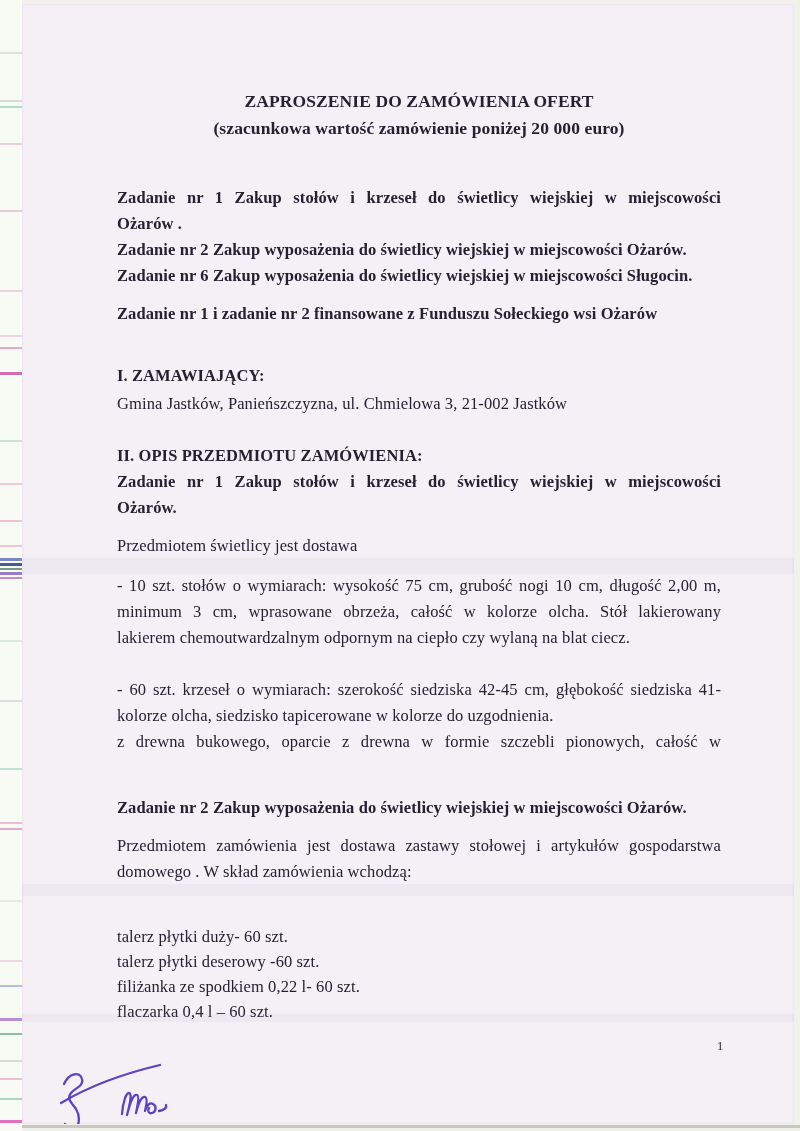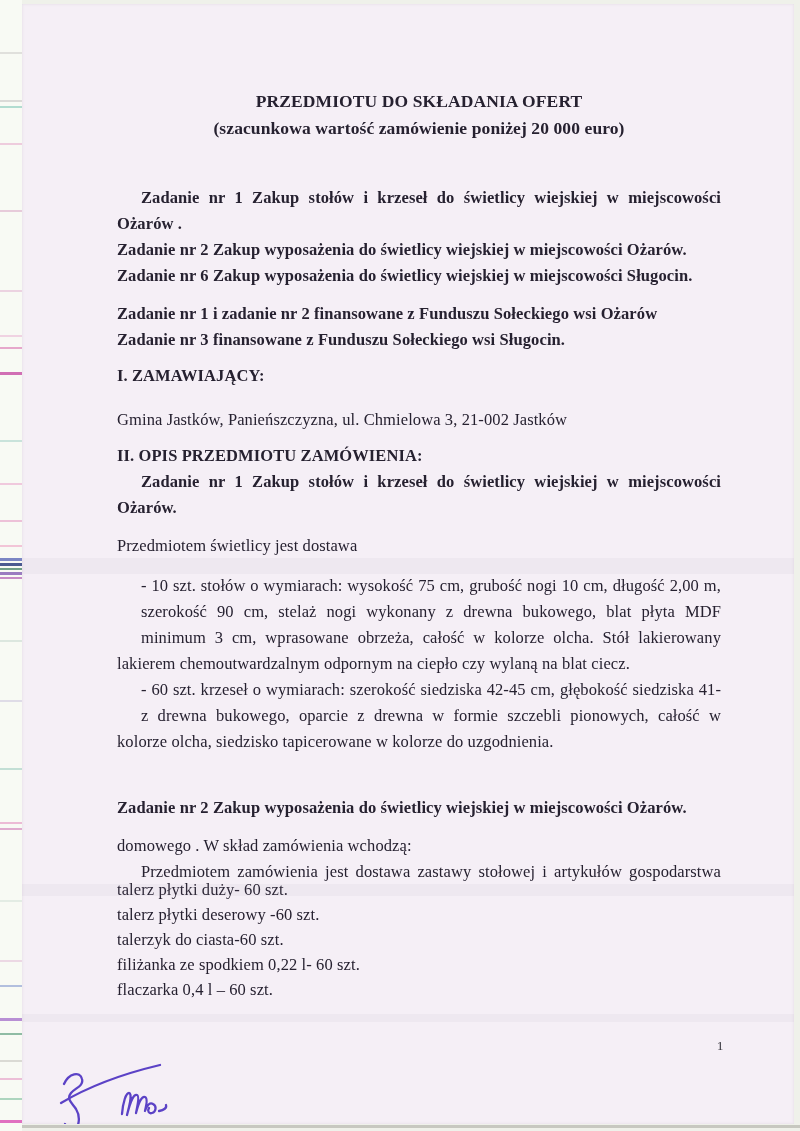--- a/index.html
+++ b/index.html
@@ -24,21 +24,21 @@
     position:absolute;left:22px;top:1125px;width:778px;height:3px;
     background:#b9bab2;opacity:.75;
   }
   .content{
     position:absolute;left:95px;top:0;width:604px;
     color:#262130;font-size:16.5px;line-height:26px;
     letter-spacing:.1px;
   }
   .blk{position:absolute;left:0;width:604px;}
   .line{white-space:nowrap;}
-  .just{white-space:normal;text-align:justify;text-align-last:justify;margin-left:24px;}
+  .just{white-space:normal;text-align:justify;text-align-last:justify;}
   .b{font-weight:bold;}
   .title{ text-align:center;font-weight:bold;font-size:17.5px;line-height:27px;}
   .title .line{white-space:normal;}
   .items .line{line-height:25px;}
   .pagenum{
     position:absolute;left:683px;top:1034px;width:30px;
     font-size:13.5px;color:#3a3740;text-align:center;
   }
   .sig{position:absolute;left:18px;top:1046px;}
 </style>
@@ -77,82 +77,79 @@
     <div class="streak" style="top: 1060px; height: 2px; background: rgb(210, 210, 204); opacity: 0.8;"></div>
     <div class="streak" style="top: 1078px; height: 2px; background: rgb(234, 184, 212); opacity: 0.9;"></div>
     <div class="streak" style="top: 1098px; height: 2px; background: rgb(164, 208, 184); opacity: 0.9;"></div>
     <div class="streak" style="top: 1120px; height: 3px; background: rgb(224, 112, 192); opacity: 1;"></div>
   </div>
 
 <div class="page">
   <div class="content">
 
     <div class="blk title" style="top:84px">
-      <div class="line">PRZEDMIOTU DO SKŁADANIA OFERT</div>
+      <div class="line">ZAPROSZENIE DO ZAMÓWIENIA OFERT</div>
       <div class="line">(szacunkowa wartość zamówienie poniżej 20 000 euro)</div>
     </div>
 
     <div class="blk b" style="top:181px">
       <div class="line just">Zadanie nr 1 Zakup stołów i krzeseł do świetlicy wiejskiej w miejscowości</div>
       <div class="line">Ożarów .</div>
       <div class="line">Zadanie nr 2 Zakup wyposażenia do świetlicy wiejskiej w miejscowości Ożarów.</div>
       <div class="line">Zadanie nr 6 Zakup wyposażenia do świetlicy wiejskiej w miejscowości Sługocin.</div>
     </div>
 
     <div class="blk b" style="top:297px">
       <div class="line">Zadanie nr 1 i zadanie nr 2 finansowane z Funduszu Sołeckiego wsi Ożarów</div>
-      <div class="line">Zadanie nr 3 finansowane z Funduszu Sołeckiego wsi Sługocin.</div>
     </div>
 
     <div class="blk b" style="top:359px">
       <div class="line">I. ZAMAWIAJĄCY:</div>
     </div>
-    <div class="blk" style="top:403px">
+    <div class="blk" style="top:387px">
       <div class="line">Gmina Jastków, Panieńszczyzna, ul. Chmielowa 3, 21-002 Jastków</div>
     </div>
 
     <div class="blk b" style="top:439px">
       <div class="line">II. OPIS PRZEDMIOTU ZAMÓWIENIA:</div>
     </div>
 
     <div class="blk b" style="top:465px">
       <div class="line just">Zadanie nr 1 Zakup stołów i krzeseł do świetlicy wiejskiej w miejscowości</div>
       <div class="line">Ożarów.</div>
     </div>
 
     <div class="blk" style="top:529px">
       <div class="line">Przedmiotem świetlicy jest dostawa</div>
     </div>
 
     <div class="blk" style="top:569px">
       <div class="line just">- 10 szt.  stołów o wymiarach: wysokość 75 cm, grubość nogi 10 cm, długość 2,00 m,</div>
-      <div class="line just">szerokość 90 cm, stelaż nogi wykonany z drewna bukowego, blat płyta MDF</div>
       <div class="line just">minimum 3 cm, wprasowane obrzeża, całość w kolorze olcha. Stół lakierowany</div>
       <div class="line">lakierem chemoutwardzalnym odpornym na ciepło czy wylaną na blat ciecz.</div>
     </div>
 
     <div class="blk" style="top:673px">
       <div class="line just">- 60 szt. krzeseł o wymiarach: szerokość siedziska 42-45 cm, głębokość siedziska 41-</div>
+      <div class="line">kolorze olcha,  siedzisko tapicerowane w kolorze do uzgodnienia.</div>
       <div class="line just">z drewna bukowego, oparcie z drewna w formie szczebli pionowych, całość w</div>
-      <div class="line">kolorze olcha,  siedzisko tapicerowane w kolorze do uzgodnienia.</div>
     </div>
 
     <div class="blk b" style="top:791px">
       <div class="line">Zadanie nr 2 Zakup wyposażenia do świetlicy wiejskiej w miejscowości Ożarów.</div>
     </div>
 
     <div class="blk" style="top:829px">
+      <div class="line just">Przedmiotem zamówienia jest dostawa zastawy stołowej i artykułów  gospodarstwa</div>
       <div class="line">domowego . W skład zamówienia wchodzą:</div>
-      <div class="line just">Przedmiotem zamówienia jest dostawa zastawy stołowej i artykułów  gospodarstwa</div>
     </div>
 
-    <div class="blk items" style="top:873px">
+    <div class="blk items" style="top:920px">
       <div class="line">talerz płytki duży- 60 szt.</div>
       <div class="line">talerz płytki deserowy -60 szt.</div>
-      <div class="line">talerzyk do ciasta-60 szt.</div>
       <div class="line">filiżanka ze spodkiem 0,22 l- 60 szt.</div>
       <div class="line">flaczarka 0,4 l – 60 szt.</div>
     </div>
   </div>
 
   <div class="pagenum">1</div>
 
   <svg class="sig" width="156" height="78" viewBox="0 0 156 78">
     <g fill="none" stroke-width="2.3" stroke-linecap="round" stroke-linejoin="round">
       <path d="M 24 34 c 5 -11 16 -13 18 -5 c 2 7 -7 9 -11 14 c -5 6 1 10 5 16 c 5 8 3 19 -3 23 c -5 4 -10 -1 -8 -8" stroke="#5b42c6"></path>

